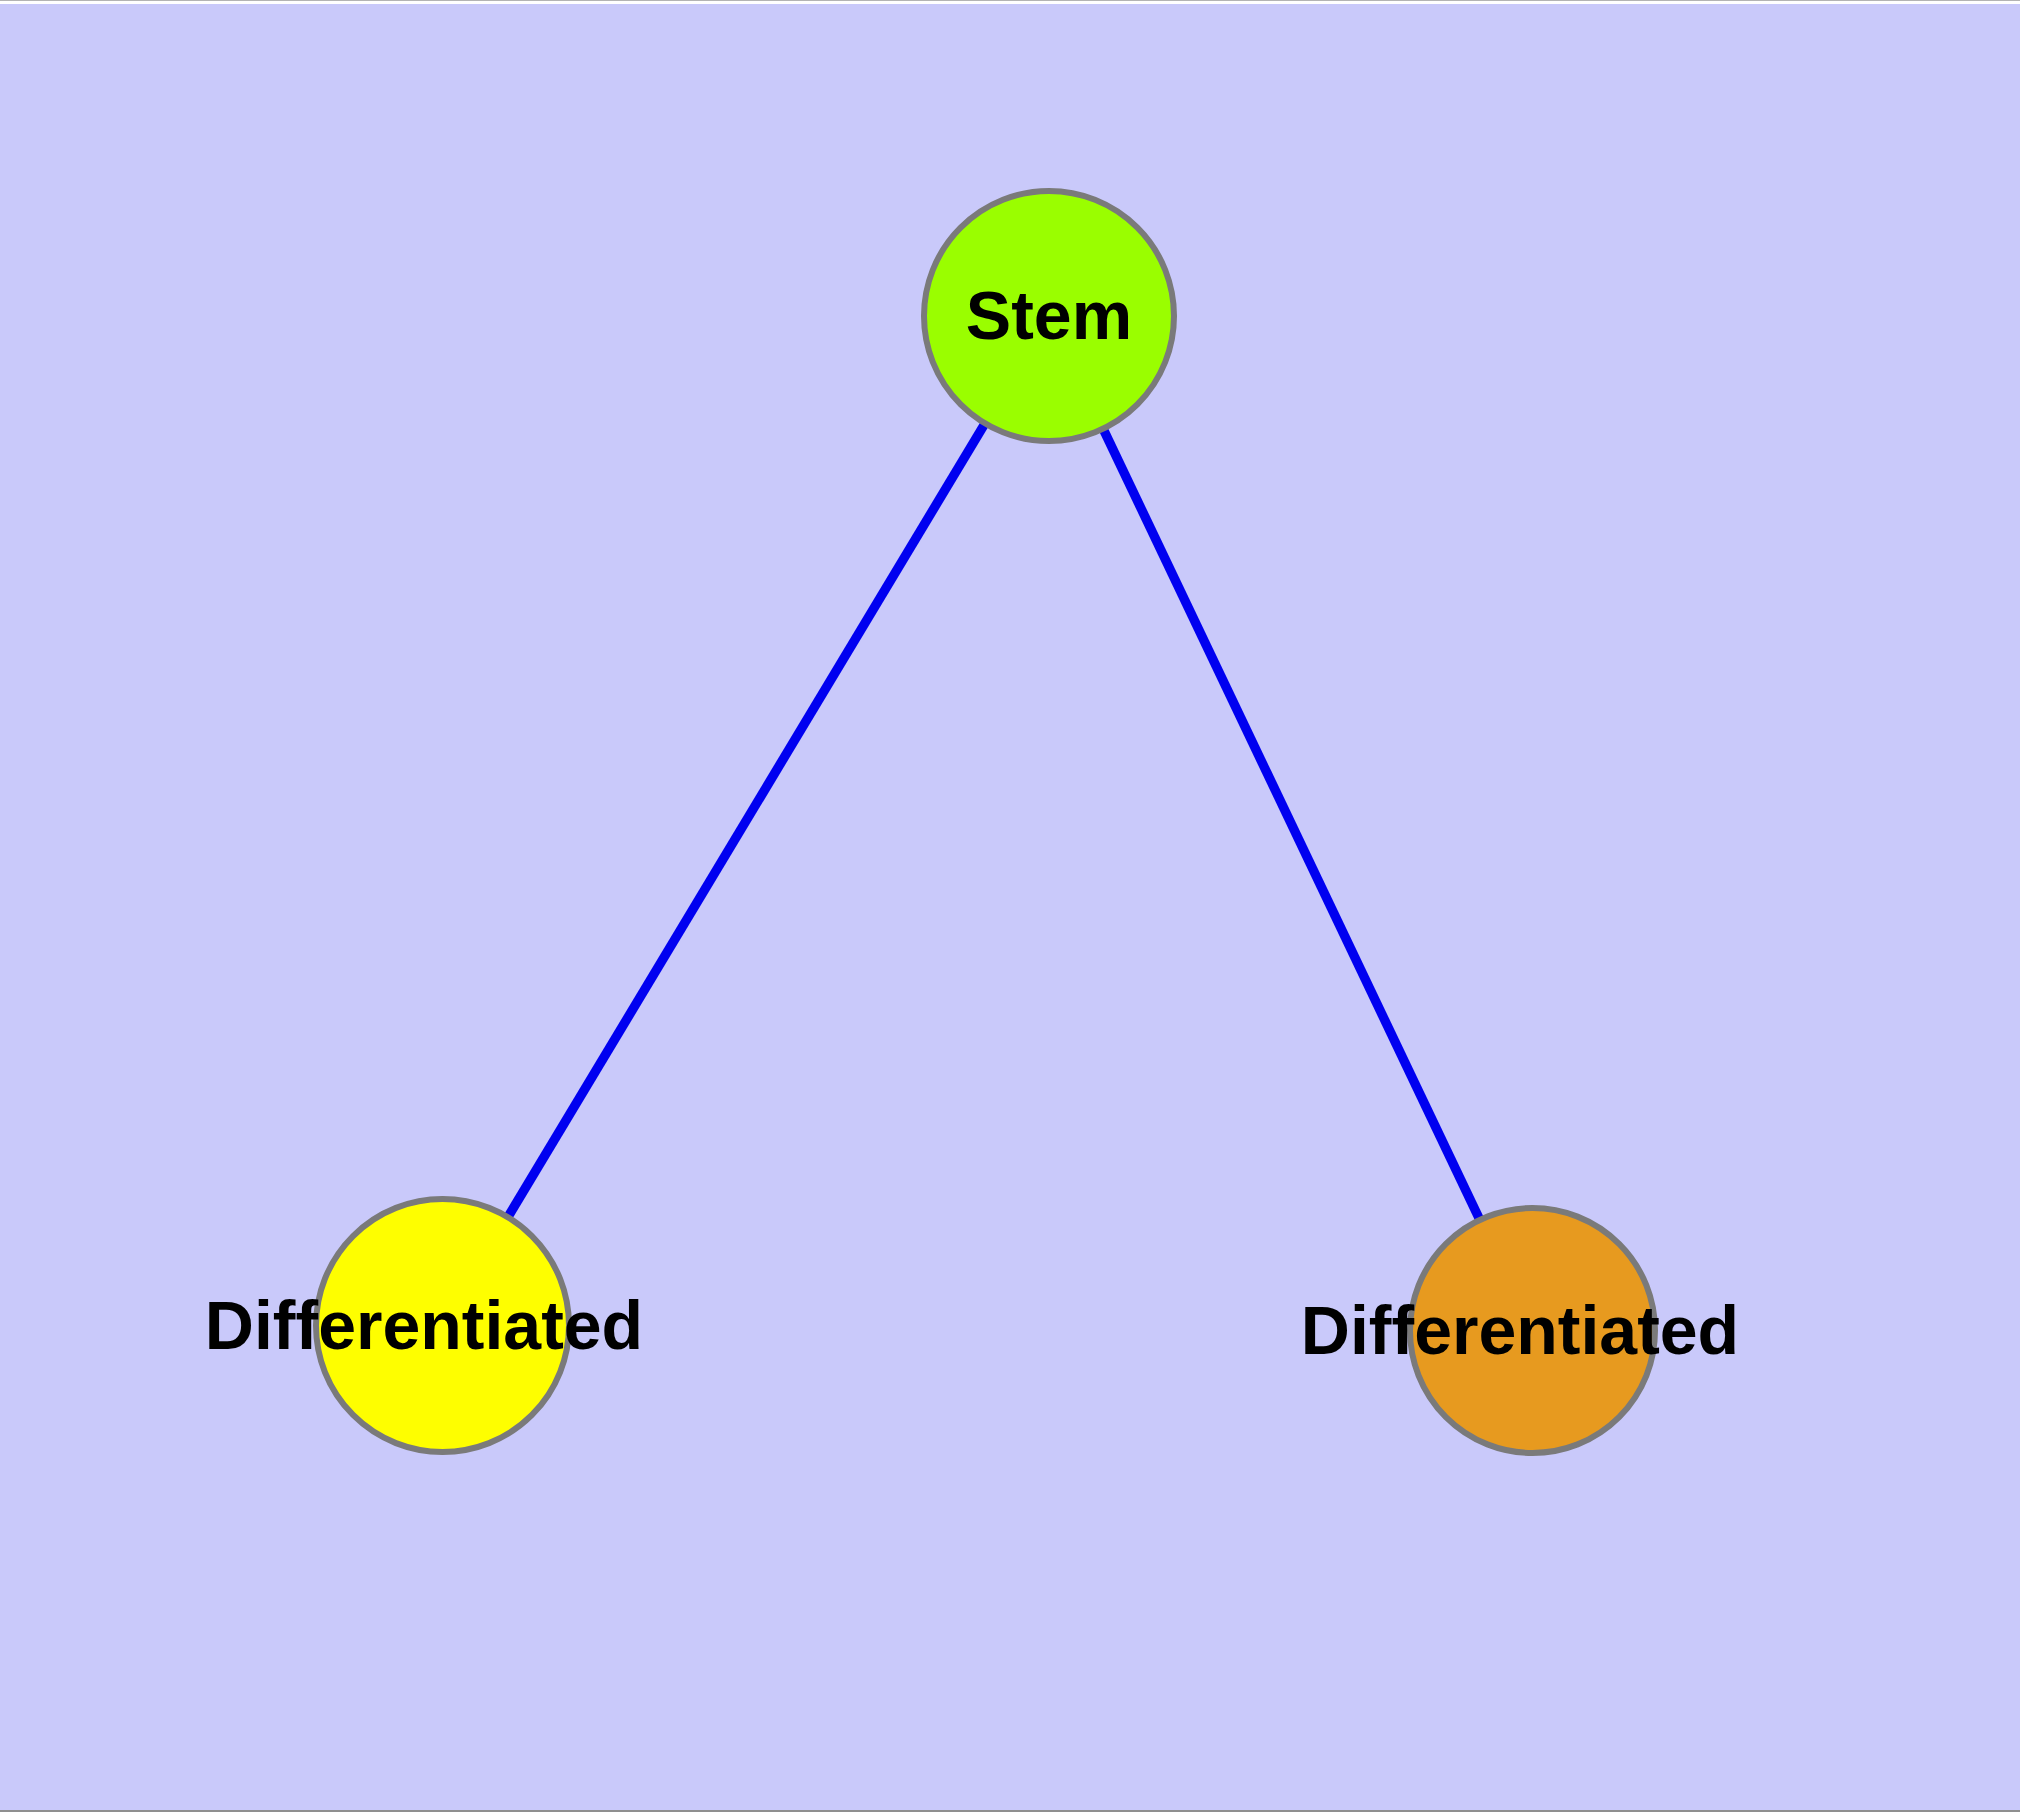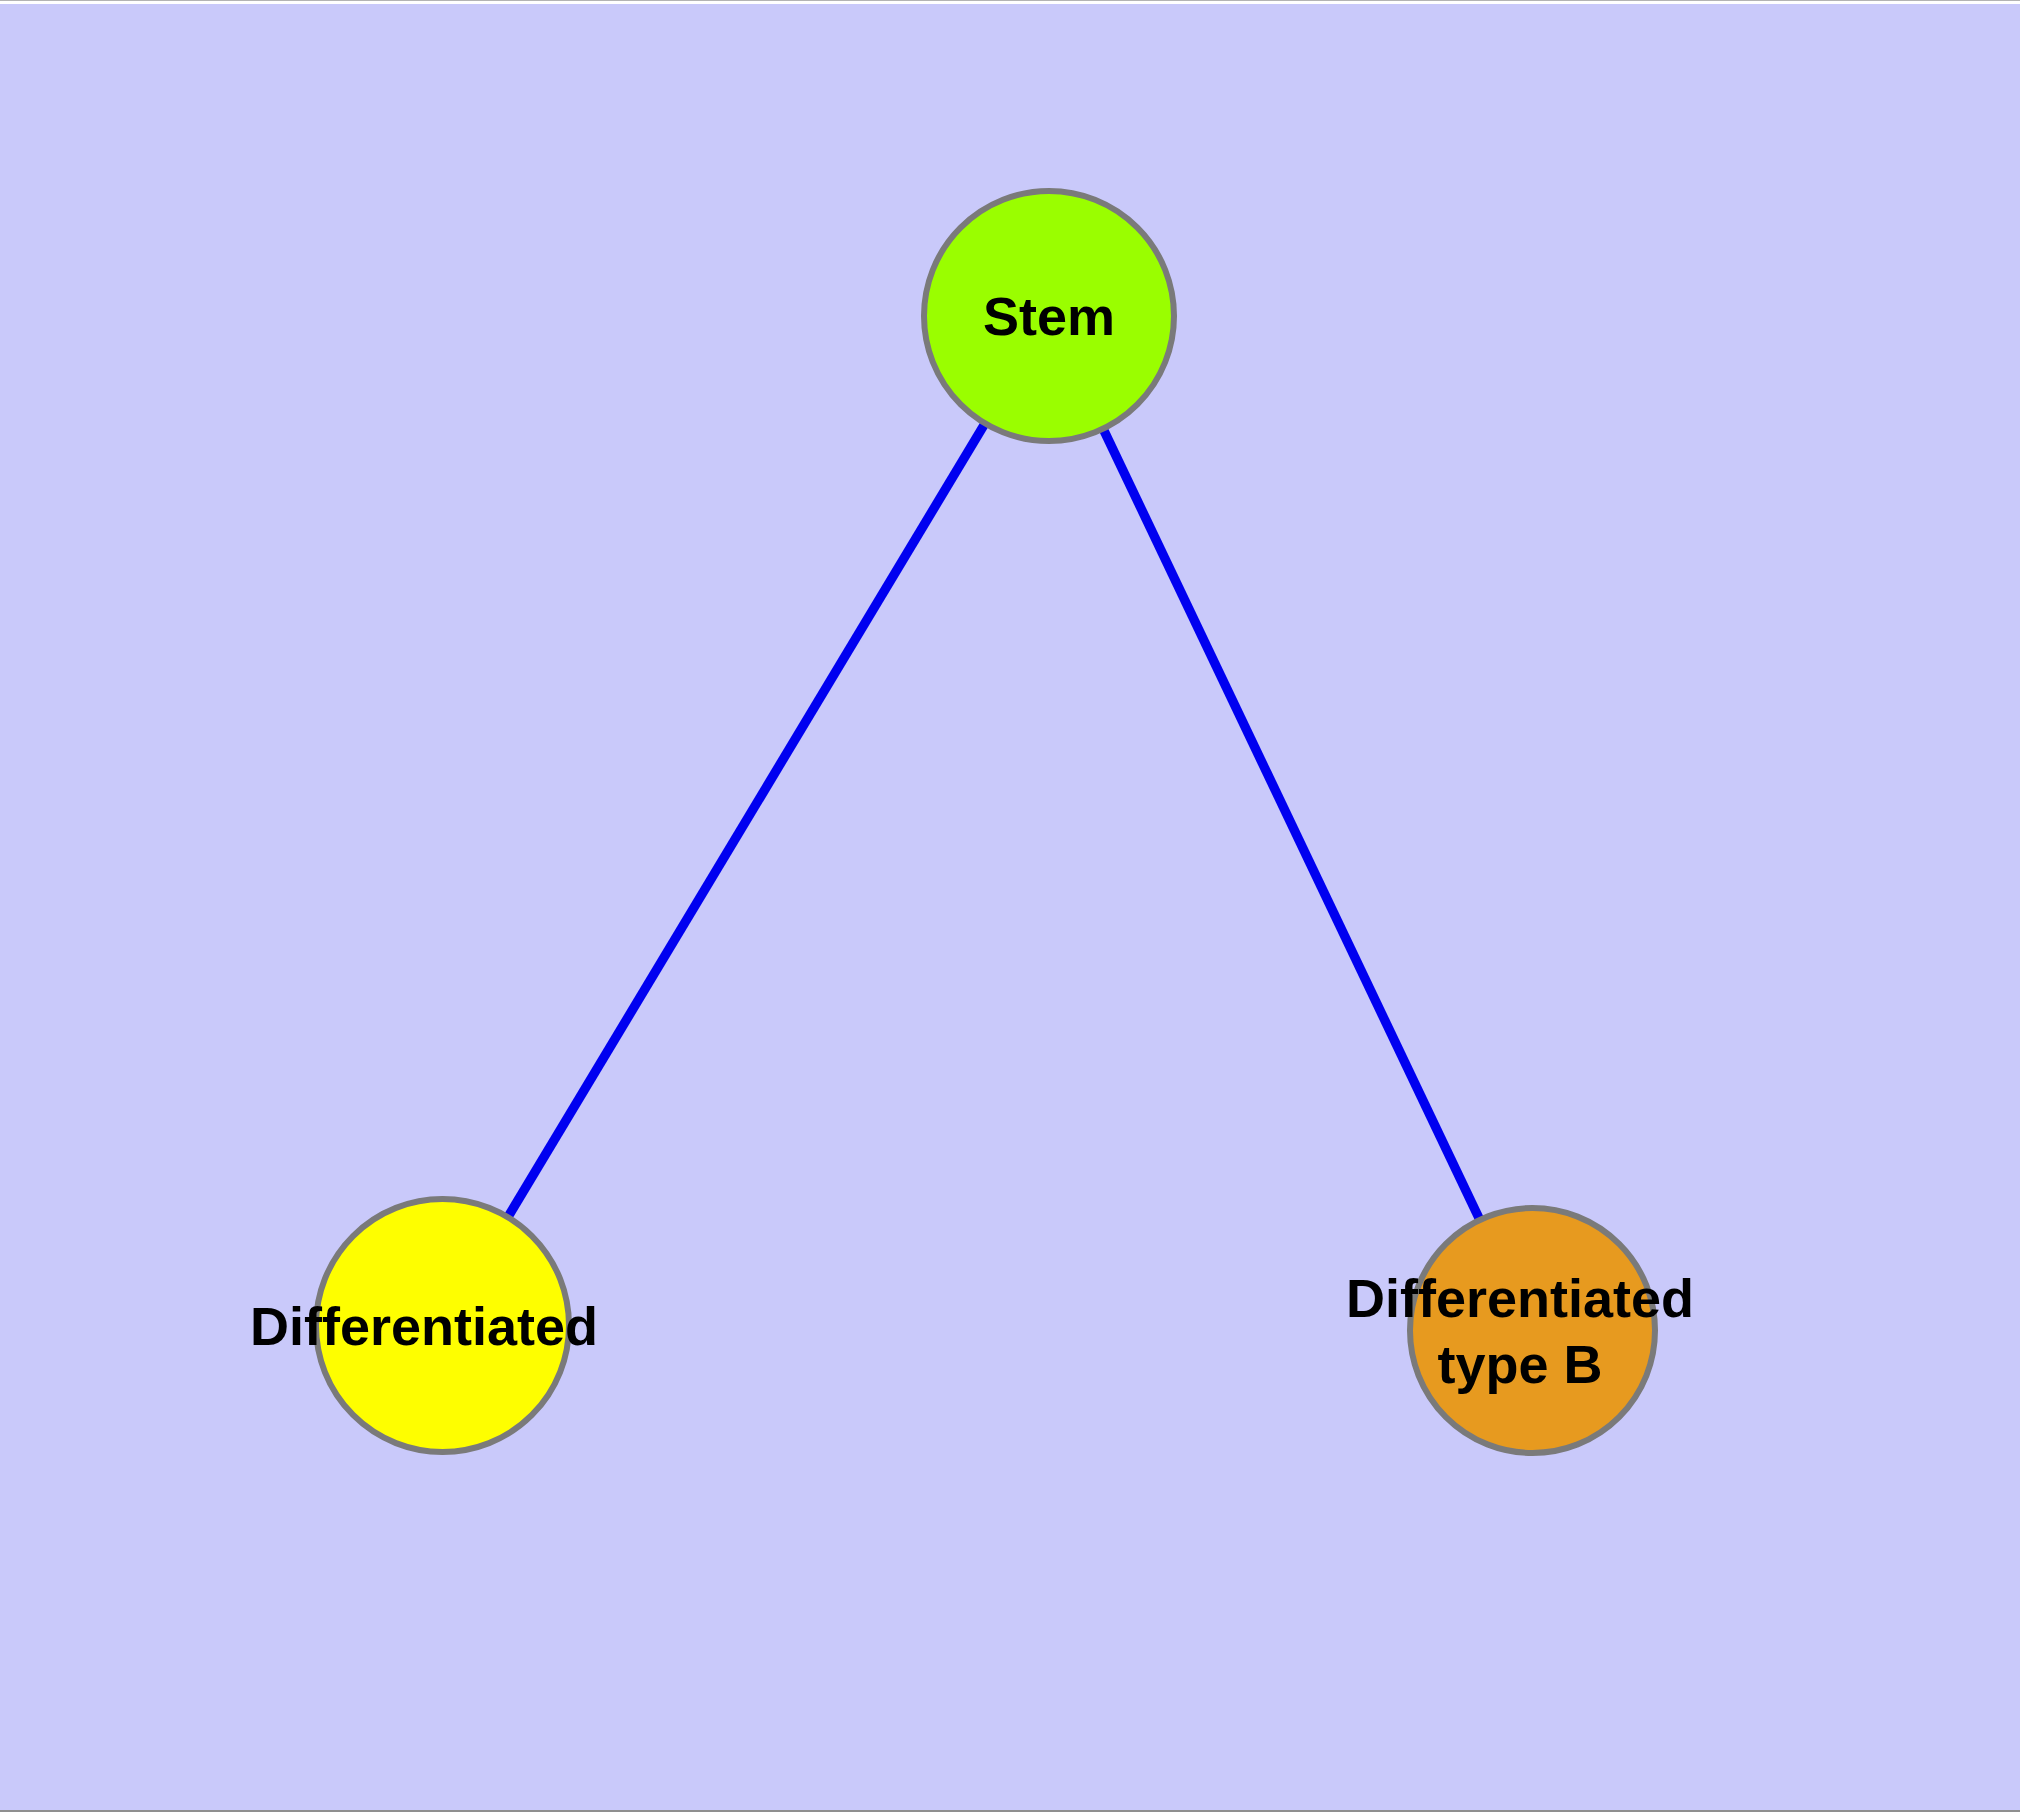--- a/index.html
+++ b/index.html
@@ -44,21 +44,21 @@
     position: absolute;
     border-radius: 50%;
     border-style: solid;
     box-sizing: border-box;
     z-index: 2;
   }
   .node-label {
     position: absolute;
     transform: translate(-50%, -50%);
     font-weight: bold;
-    font-size: 54px;
+    font-size: 68px;
     line-height: 1.23;
     text-align: center;
     white-space: nowrap;
     z-index: 3;
   }
 </style>
 </head>
 <body>
 
 <div class="screen">
@@ -81,19 +81,18 @@
     <div class="node-circle" style="left: 313px; top: 1196px; width: 259px; height: 259px; background: rgb(254, 254, 0); border-color: rgb(122, 122, 122); border-width: 6.8px;"></div>
     <div class="node-label" style="left: 424px; top: 1326px; color: rgb(0, 0, 0);">
       <span>Differentiated</span><br>
     </div>
   </div>
 
   <div>
     <div class="node-circle" style="left: 1407px; top: 1205px; width: 251px; height: 251px; background: rgb(231, 154, 31); border-color: rgb(122, 122, 122); border-width: 6.8px;"></div>
     <div class="node-label" style="left: 1520px; top: 1331px; color: rgb(0, 0, 0);">
       <span>Differentiated</span><br>
-      <span>type B</span>
     </div>
   </div>
 
   <div class="bottom-line"></div>
 </div>
 
 
 </body></html>

